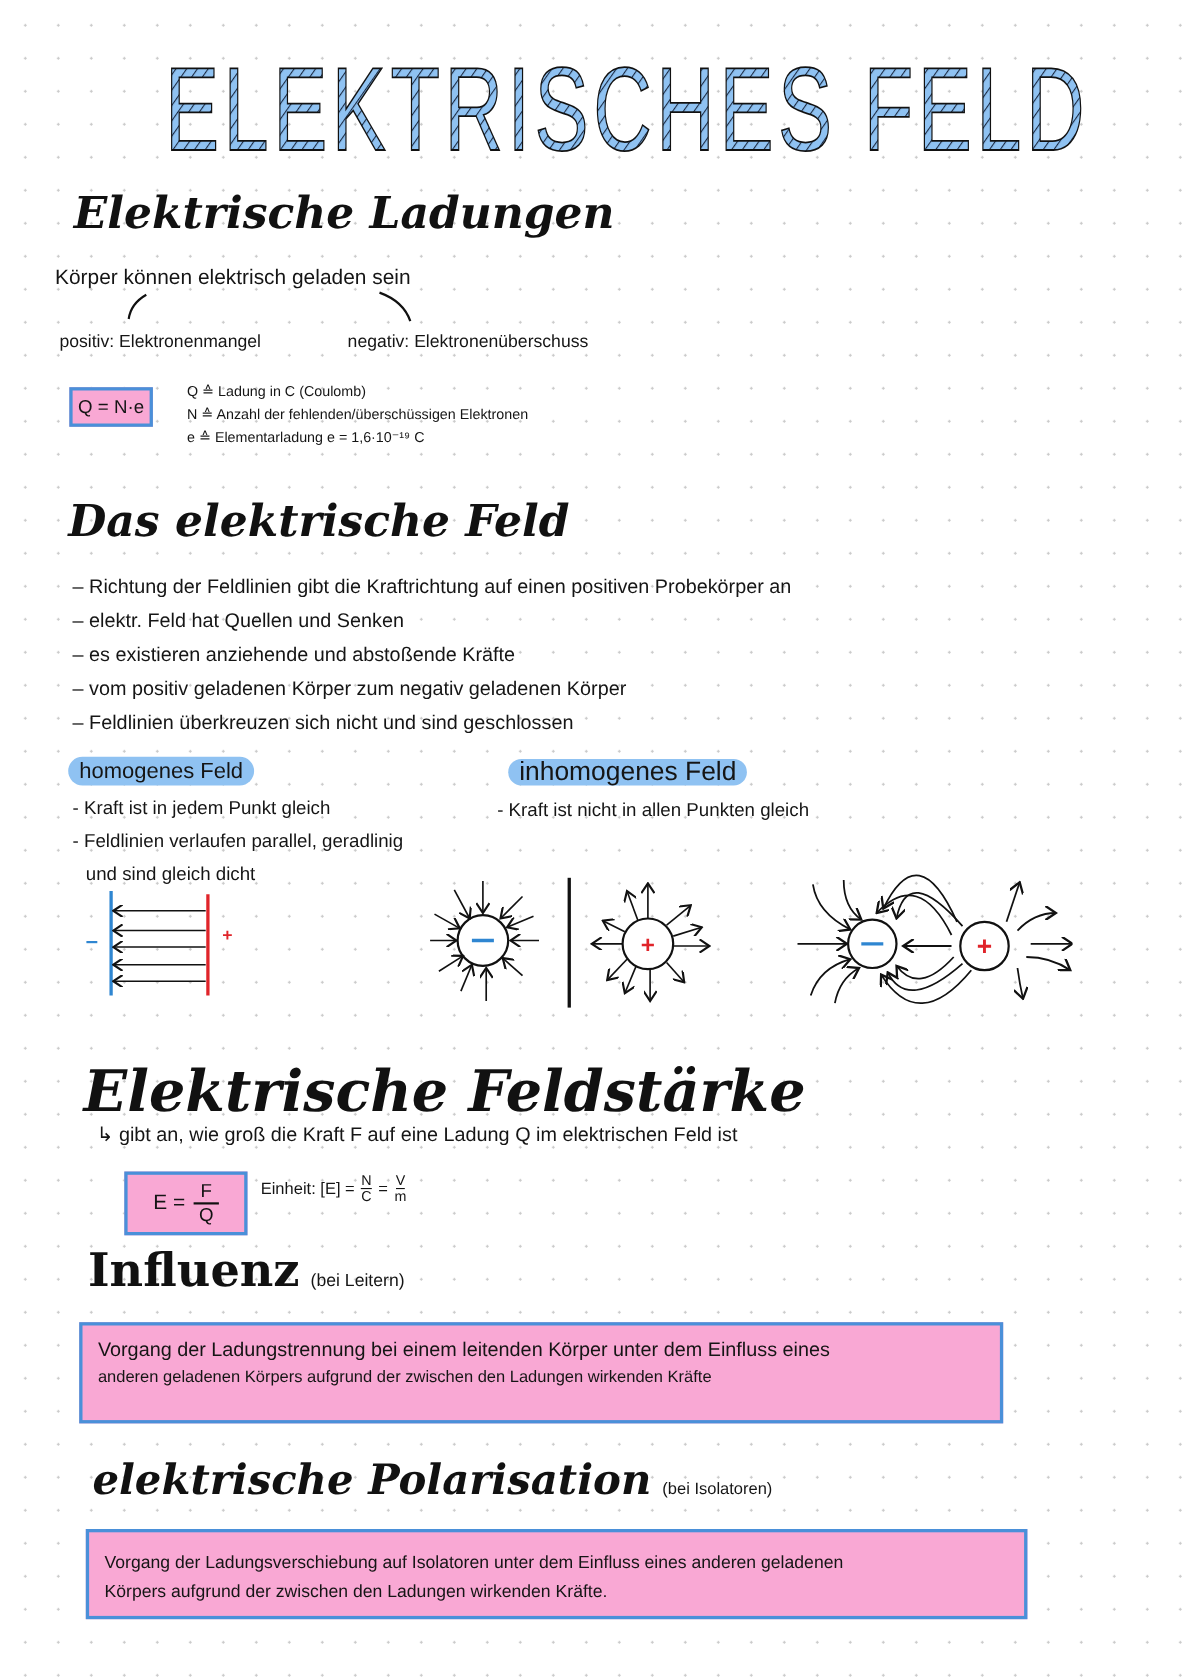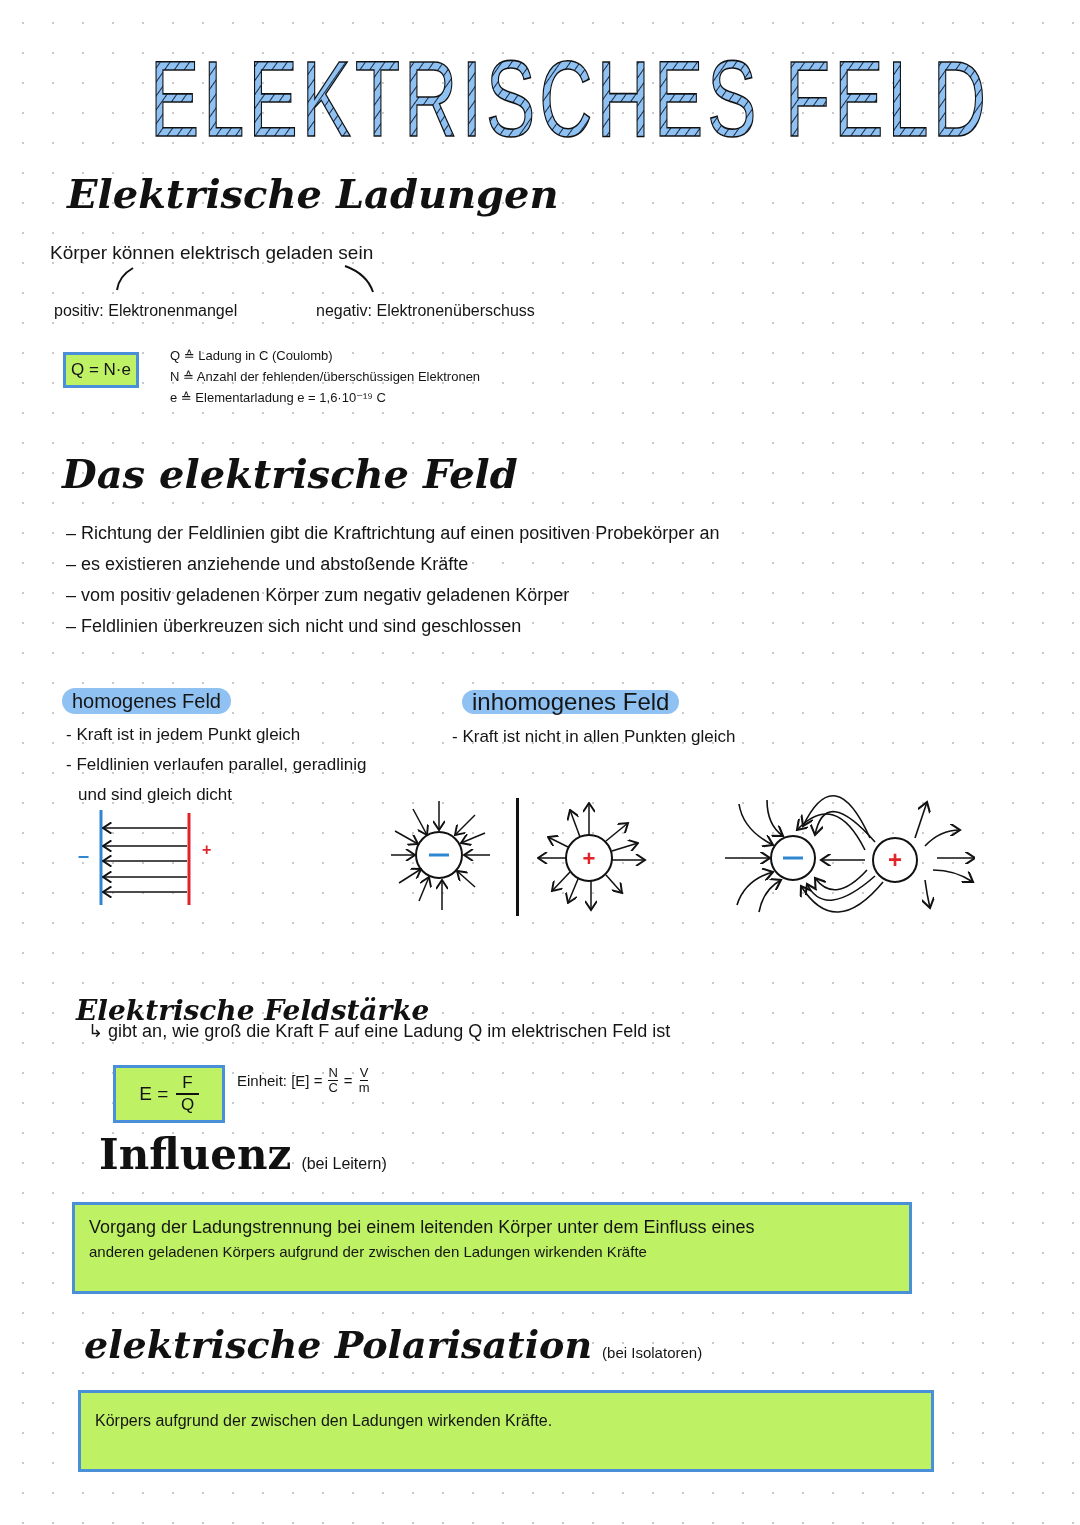--- a/index.html
+++ b/index.html
@@ -22,21 +22,21 @@
   .heading {
     font-family: "DejaVu Serif", serif;
     font-style: italic; font-weight: bold;
     color:#111; white-space:nowrap;
   }
   .hand {
     font-family: "Liberation Sans", sans-serif;
     white-space:nowrap; color:#151515;
   }
   .box {
-    border:3px solid #4a90d9; background:#bef264; box-sizing:border-box;
+    border:3px solid #4a90d9; background:#f9a8d4; box-sizing:border-box;
   }
   .pill {
     background:#8fc2f2; border-radius:14px; padding:0 10px;
   }
   .small { font-size:14px; }
 </style>
 </head>
 <body>
 
 <div class="abs title">
@@ -70,20 +70,21 @@
 <div class="abs hand" style="left:170px; top:345px; font-size:13px; line-height:21px;">
   <div>Q ≙ Ladung in C (Coulomb)</div>
   <div>N ≙ Anzahl der fehlenden/überschüssigen Elektronen</div>
   <div>e ≙ Elementarladung e = 1,6·10⁻¹⁹ C</div>
 </div>
 
 <div class="abs heading" style="left:62px; top:450px; font-size:40px;">Das elektrische Feld</div>
 
 <div class="abs hand" style="left:66px; top:518px; font-size:18px; line-height:31px;">
   <div>– Richtung der Feldlinien gibt die Kraftrichtung auf einen positiven Probekörper an</div>
+  <div>– elektr. Feld hat Quellen und Senken</div>
   <div>– es existieren anziehende und abstoßende Kräfte</div>
   <div>– vom positiv geladenen Körper zum negativ geladenen Körper</div>
   <div>– Feldlinien überkreuzen sich nicht und sind geschlossen</div>
 </div>
 
 <div class="abs hand pill" style="left:62px; top:688px; font-size:20px; line-height:26px;">homogenes Feld</div>
 <div class="abs hand" style="left:66px; top:720px; font-size:17px; line-height:30px;">
   <div>- Kraft ist in jedem Punkt gleich</div>
   <div>- Feldlinien verlaufen parallel, geradlinig</div>
   <div style="padding-left:12px;">und sind gleich dicht</div>
@@ -184,21 +185,21 @@
     <path d="M222 68 L260 68"></path>
     <path d="M218 80 Q240 80 258 92"></path>
     <path d="M210 90 Q212 105 215 118"></path>
   </g>
   <circle cx="78" cy="68" r="22" fill="#fff" stroke="#111" stroke-width="2"></circle>
   <circle cx="180" cy="70" r="22" fill="#fff" stroke="#111" stroke-width="2"></circle>
   <line x1="68" y1="68" x2="88" y2="68" stroke="#2f86d1" stroke-width="3"></line>
   <text x="180" y="78" text-anchor="middle" fill="#e0242a" font-size="24" font-weight="bold" font-family="Liberation Sans, sans-serif">+</text>
 </svg>
 
-<div class="abs heading" style="left:76px; top:994px; font-size:28px;font-style:italic;">Elektrische Feldstärke</div>
+<div class="abs heading" style="left:76px; top:962px; font-size:52px;font-style:italic;">Elektrische Feldstärke</div>
 <div class="abs hand" style="left:88px; top:1020px; font-size:18px;">↳ gibt an, wie groß die Kraft F auf eine Ladung Q im elektrischen Feld ist</div>
 
 <div class="abs box" style="left:113px; top:1065px; width:112px; height:58px; display:flex; align-items:center; justify-content:center; gap:8px;">
   <span class="hand" style="font-size:19px;">E =</span>
   <span style="display:inline-flex; flex-direction:column; align-items:center; font-size:17px;">
     <span style="border-bottom:2px solid #111; padding:0 6px;">F</span>
     <span>Q</span>
   </span>
 </div>
 
@@ -208,30 +209,31 @@
     <span style="border-bottom:1.5px solid #111;">N</span>
     <span>C</span>
   </span>
   <span>=</span>
   <span style="display:inline-flex; flex-direction:column; align-items:center; font-size:13px; line-height:14px;">
     <span style="border-bottom:1.5px solid #111;">V</span>
     <span>m</span>
   </span>
 </div>
 
-<div class="abs" style="left:80px; top:1130px; display:flex; align-items:baseline; gap:10px;margin-left:19px;">
+<div class="abs" style="left:80px; top:1130px; display:flex; align-items:baseline; gap:10px;">
   <span class="heading" style="font-size:42px; font-style:normal; font-family:'DejaVu Serif', serif;">Influenz</span>
   <span class="hand" style="font-size:16px;">(bei Leitern)</span>
 </div>
 
 <div class="abs box" style="left:72px; top:1202px; width:840px; height:92px; padding:8px 14px;">
   <div class="hand" style="font-size:18px; line-height:28px;">Vorgang der Ladungstrennung bei einem leitenden Körper unter dem Einfluss eines</div>
   <div class="hand" style="font-size:15px; line-height:22px;">anderen geladenen Körpers aufgrund der zwischen den Ladungen wirkenden Kräfte</div>
 </div>
 
 <div class="abs" style="left:84px; top:1322px; display:flex; align-items:baseline; gap:10px;">
   <span class="heading" style="font-size:38px;">elektrische Polarisation</span>
   <span class="hand" style="font-size:15px;">(bei Isolatoren)</span>
 </div>
 
 <div class="abs box" style="left:78px; top:1390px; width:856px; height:82px; padding:14px 14px;">
+  <div class="hand" style="font-size:16px; line-height:27px;">Vorgang der Ladungsverschiebung auf Isolatoren unter dem Einfluss eines anderen geladenen</div>
   <div class="hand" style="font-size:16px; line-height:27px;">Körpers aufgrund der zwischen den Ladungen wirkenden Kräfte.</div>
 </div>
 
 </body></html>

